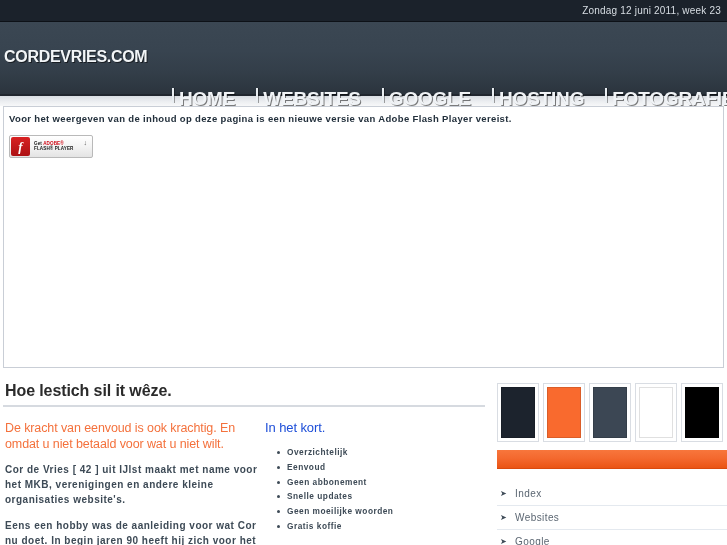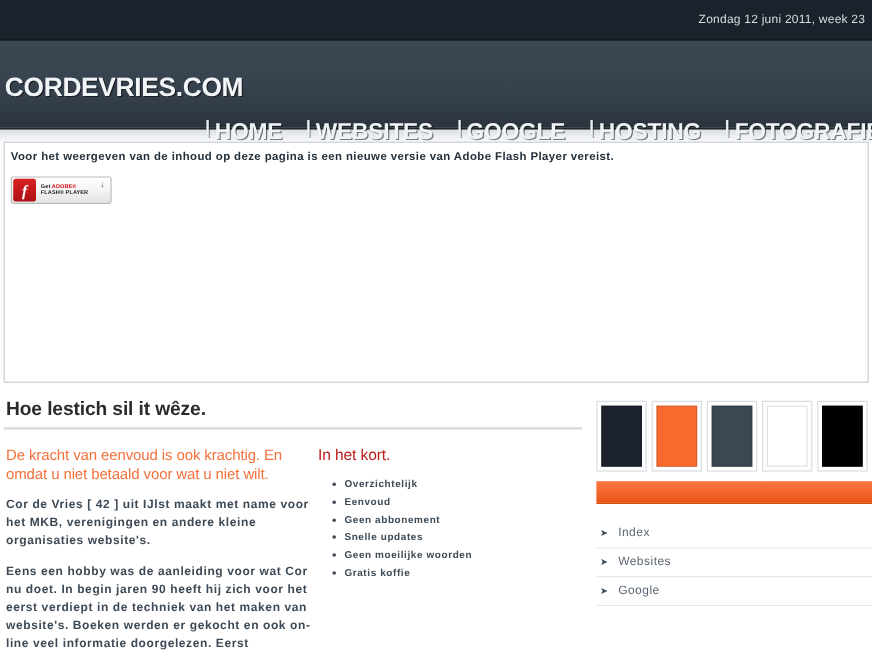--- a/index.html
+++ b/index.html
@@ -7,21 +7,21 @@
   html, body {
     width: 727px;
     height: 545px;
     overflow: hidden;
     background: #ffffff;
     font-family: "Liberation Sans", sans-serif;
   }
 
   
   .datebar {
-    height: 34px;
+    height: 22px;
     background: #1b222b;
     border-bottom: 1px solid #0d1117;
     display: flex;
     align-items: center;
     justify-content: flex-end;
     padding-right: 6px;
   }
   .datebar-text {
     color: #d7dde3;
     font-size: 10px;
@@ -34,21 +34,21 @@
     height: 74px;
     background: linear-gradient(to bottom, #3b4753 0%, #384450 40%, #333e49 70%, #2b343d 100%);
     position: relative;
     border-bottom: 2px solid #20262e;
   }
   .logo {
     position: absolute;
     left: 4px;
     top: 26px;
     color: #f2f5f7;
-    font-size: 22px;
+    font-size: 16px;
     font-weight: bold;
     letter-spacing: -0.3px;
     text-shadow: 1px 1px 0 rgba(0,0,0,.55);
     white-space: nowrap;
   }
   .nav {
     position: absolute;
     left: 172px;
     top: 66px;
     display: flex;
@@ -78,21 +78,21 @@
 
   
   .header-shadow {
     height: 10px;
     background: linear-gradient(to bottom, #d9dde2 0%, #eceef1 55%, #f7f8f9 100%);
   }
 
   
   .flash-panel {
     margin: 0 3px;
-    height: 201px;
+    height: 262px;
     background: #ffffff;
     border: 1px solid #c9ced6;
     box-shadow: inset 0 0 0 1px #ffffff;
     position: relative;
   }
   .flash-msg {
     position: absolute;
     left: 5px; top: 6px;
     font-size: 9.5px;
     color: #23303c;
@@ -177,21 +177,21 @@
     font-size: 10px;
     font-weight: bold;
     line-height: 15px;
     letter-spacing: .5px;
     margin-bottom: 11px;
   }
 
   .col-mid { width: 232px; }
   .col-title {
     font-size: 13px;
-    color: #b91c1c;
+    color: #1d4ed8;
     margin-bottom: 10px;
     letter-spacing: -0.1px;
   }
   .bullets { list-style: none; }
   .bullets li {
     position: relative;
     font-size: 8.3px;
     font-weight: bold;
     color: #3d4a56;
     letter-spacing: .5px;

